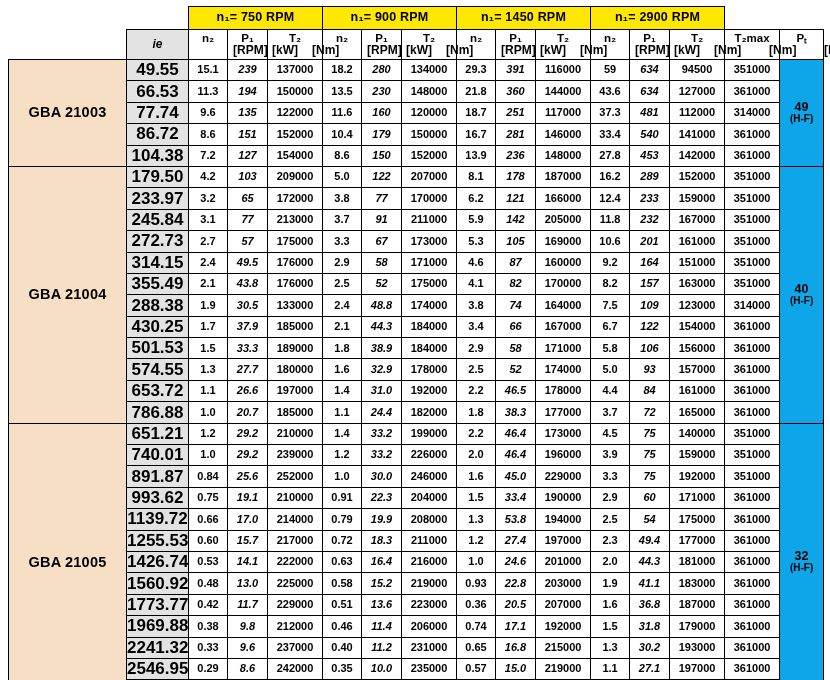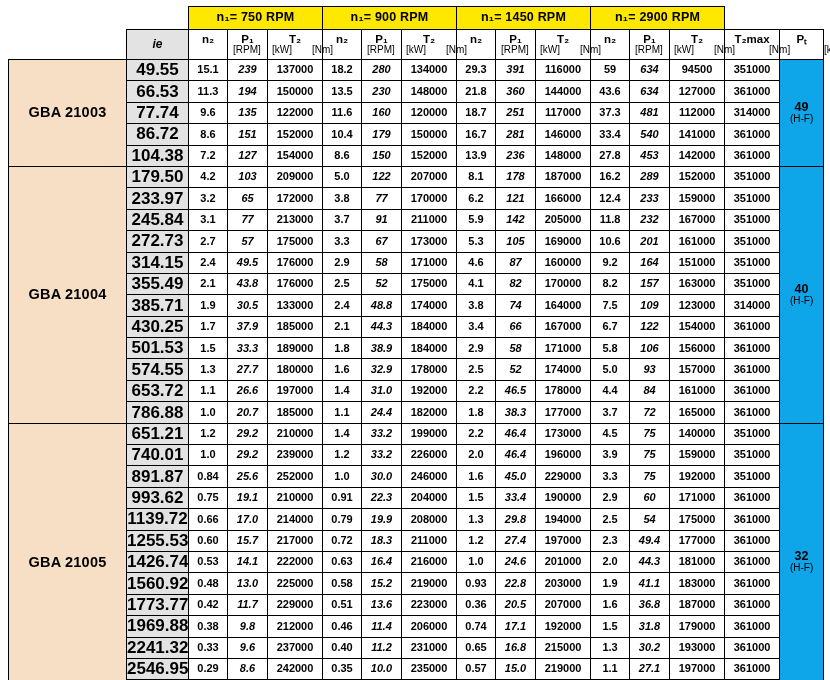--- a/index.html
+++ b/index.html
@@ -51,22 +51,22 @@
     background: transparent;
   }
   
   .sub-head {
     background: #ffffff;
     height: 30px;
     font-size: 11.5px;
   }
   .sub-head .unit {
     display: block;
-    font-size: 10px;
-    font-weight: normal;
+    font-size: 12px;
+    font-weight: bold;
     margin-left: 44px;
   }
   
   .ie-head {
     background: #e3e3e3;
     font-size: 12px;
     font-style: italic;
   }
   
   .model-cell {
@@ -86,21 +86,21 @@
   }
   .pt-cell {
     background: #0ea5e9;
     font-size: 12.5px;
     font-weight: bold;
     line-height: 1.15;
   }
   .pt-cell .sub {
     display: block;
     font-size: 10px;
-    font-weight: normal;
+    font-weight: bold;
   }
   td.n2 { font-weight: bold; font-style: normal; }
   td.p1 { font-weight: bold; font-style: italic; }
   td.t2 { font-weight: bold; font-style: normal; }
   td.t2max { font-weight: bold; font-style: normal; }
   .data-row td { height: 20.4px; }
   
   .group-top td { border-top: 2px solid #000; }
   .outer-left { border-left: 2px solid #000; }
   .outer-right { border-right: 2px solid #000; }
@@ -344,21 +344,21 @@
           <td class="t2">175000</td>
           <td class="n2">4.1</td>
           <td class="p1">82</td>
           <td class="t2">170000</td>
           <td class="n2">8.2</td>
           <td class="p1">157</td>
           <td class="t2">163000</td>
           <td class="t2max">351000</td>
         </tr>
         <tr class="data-row">
-          <td class="ie-cell">385.71</td>
+          <td class="ie-cell">288.38</td>
           <td class="n2 outer-left">1.9</td>
           <td class="p1">30.5</td>
           <td class="t2">133000</td>
           <td class="n2">2.4</td>
           <td class="p1">48.8</td>
           <td class="t2">174000</td>
           <td class="n2">3.8</td>
           <td class="p1">74</td>
           <td class="t2">164000</td>
           <td class="n2">7.5</td>
@@ -514,21 +514,21 @@
         </tr>
         <tr class="data-row">
           <td class="ie-cell">1139.72</td>
           <td class="n2 outer-left">0.66</td>
           <td class="p1">17.0</td>
           <td class="t2">214000</td>
           <td class="n2">0.79</td>
           <td class="p1">19.9</td>
           <td class="t2">208000</td>
           <td class="n2">1.3</td>
-          <td class="p1">29.8</td>
+          <td class="p1">53.8</td>
           <td class="t2">194000</td>
           <td class="n2">2.5</td>
           <td class="p1">54</td>
           <td class="t2">175000</td>
           <td class="t2max">361000</td>
         </tr>
         <tr class="data-row">
           <td class="ie-cell">1255.53</td>
           <td class="n2 outer-left">0.60</td>
           <td class="p1">15.7</td>

